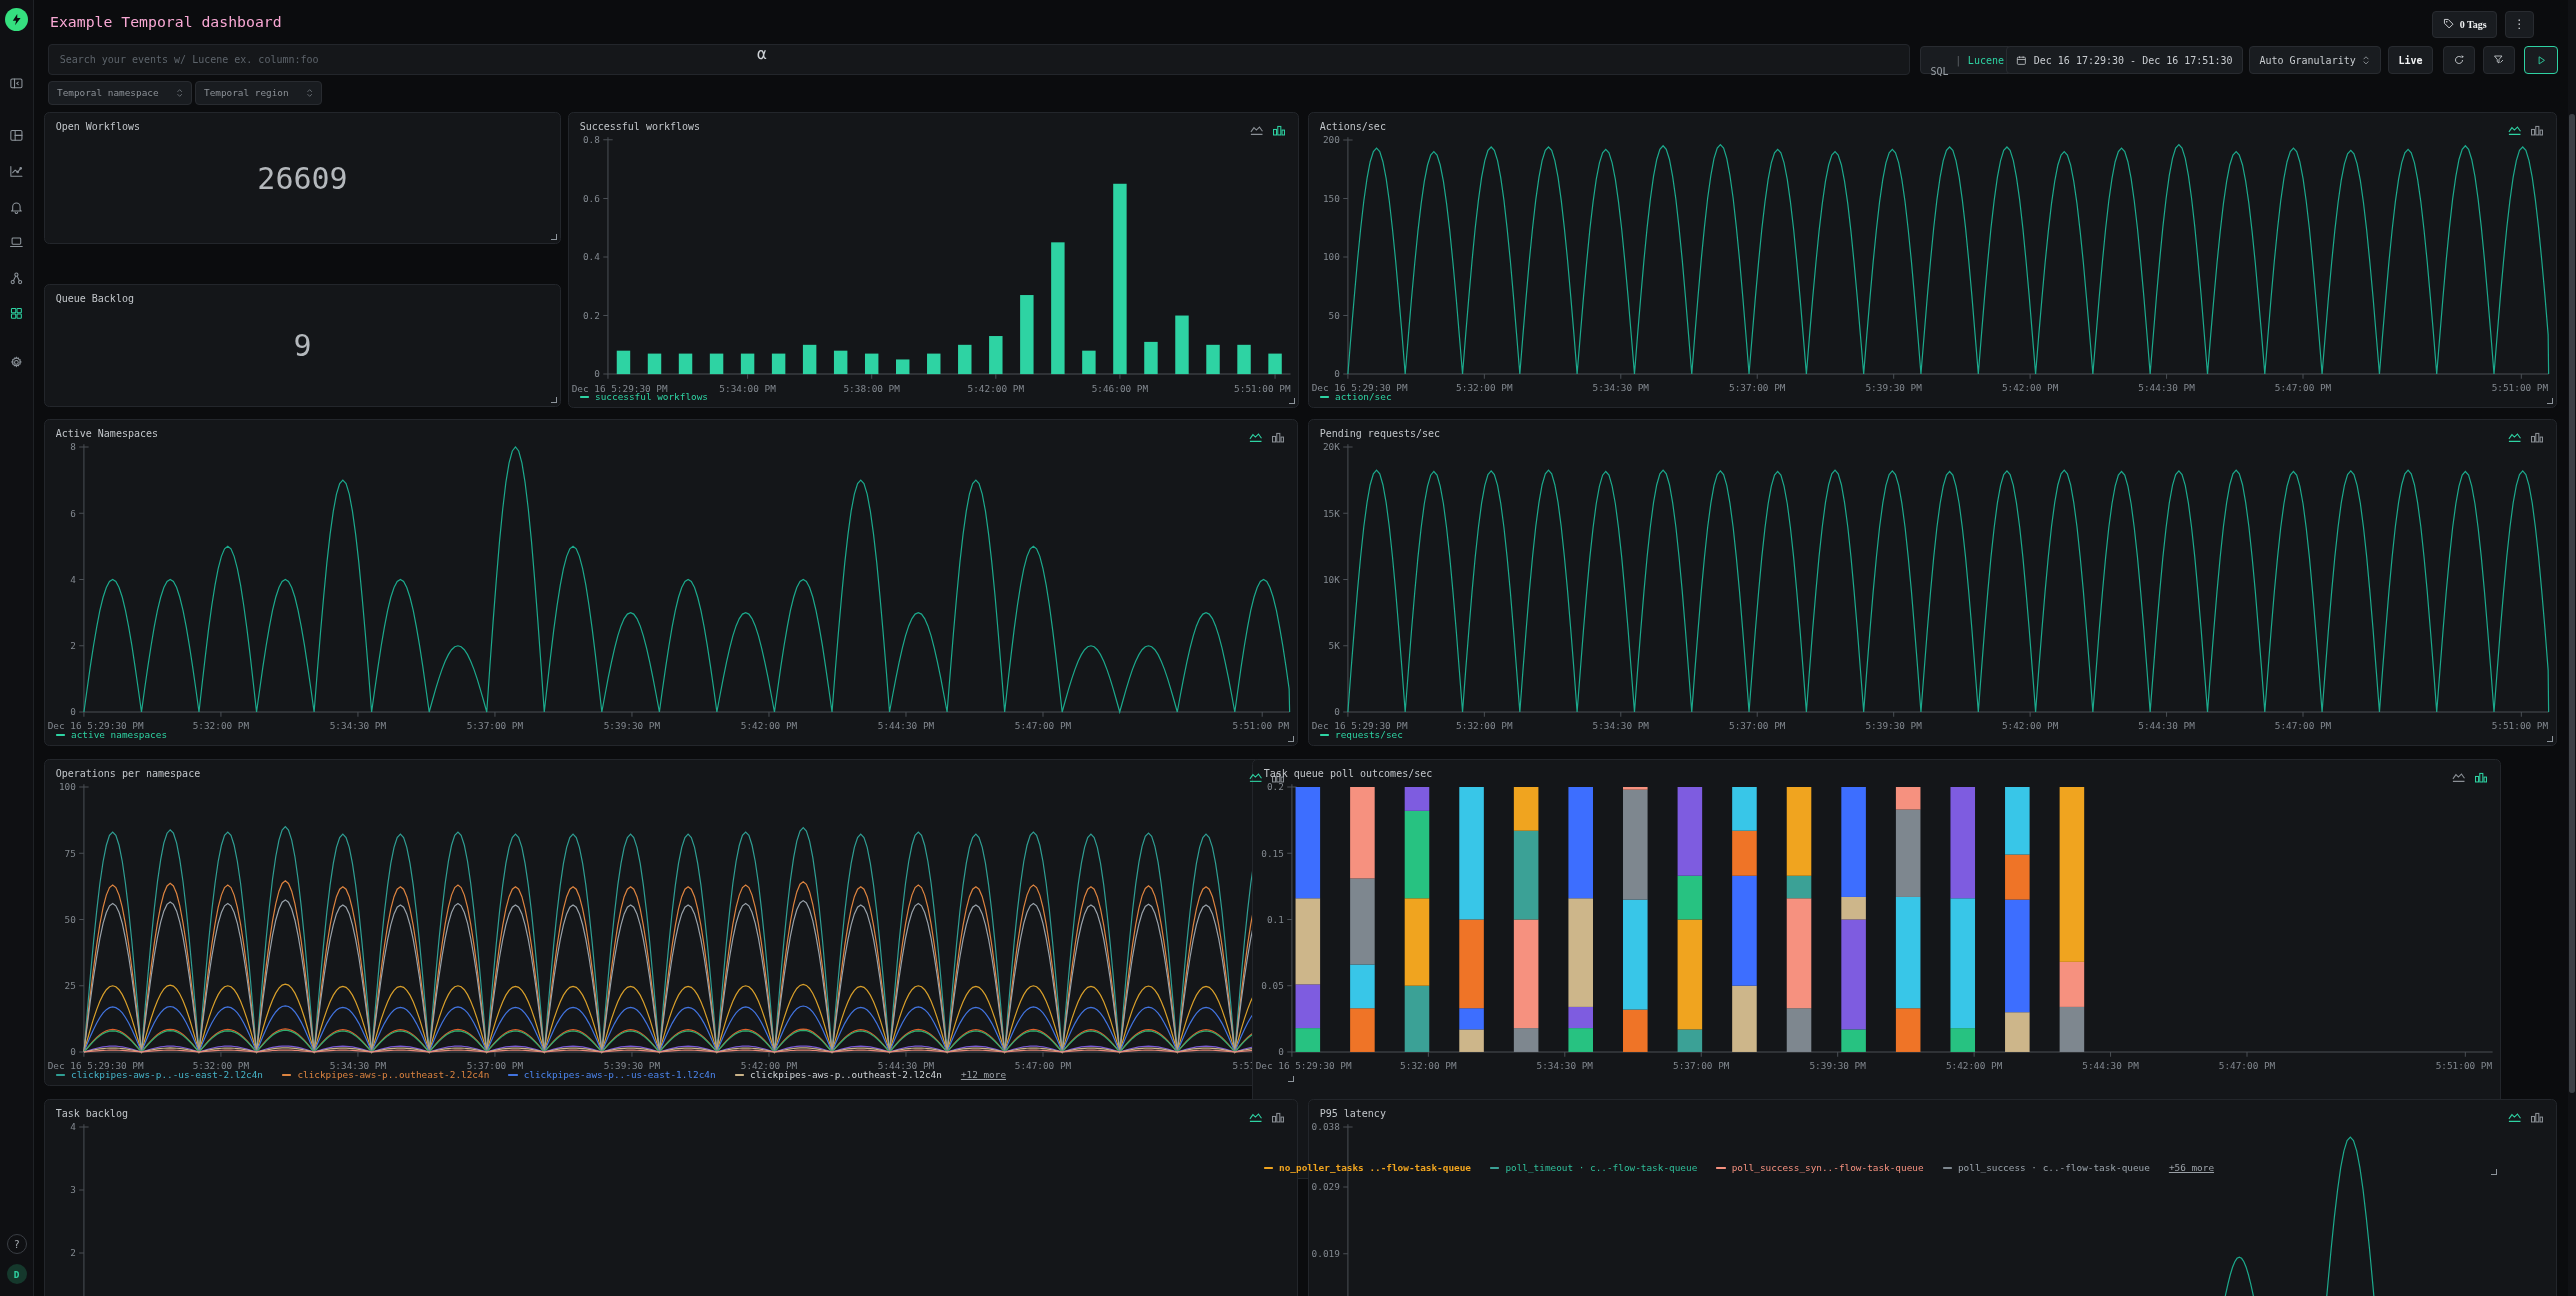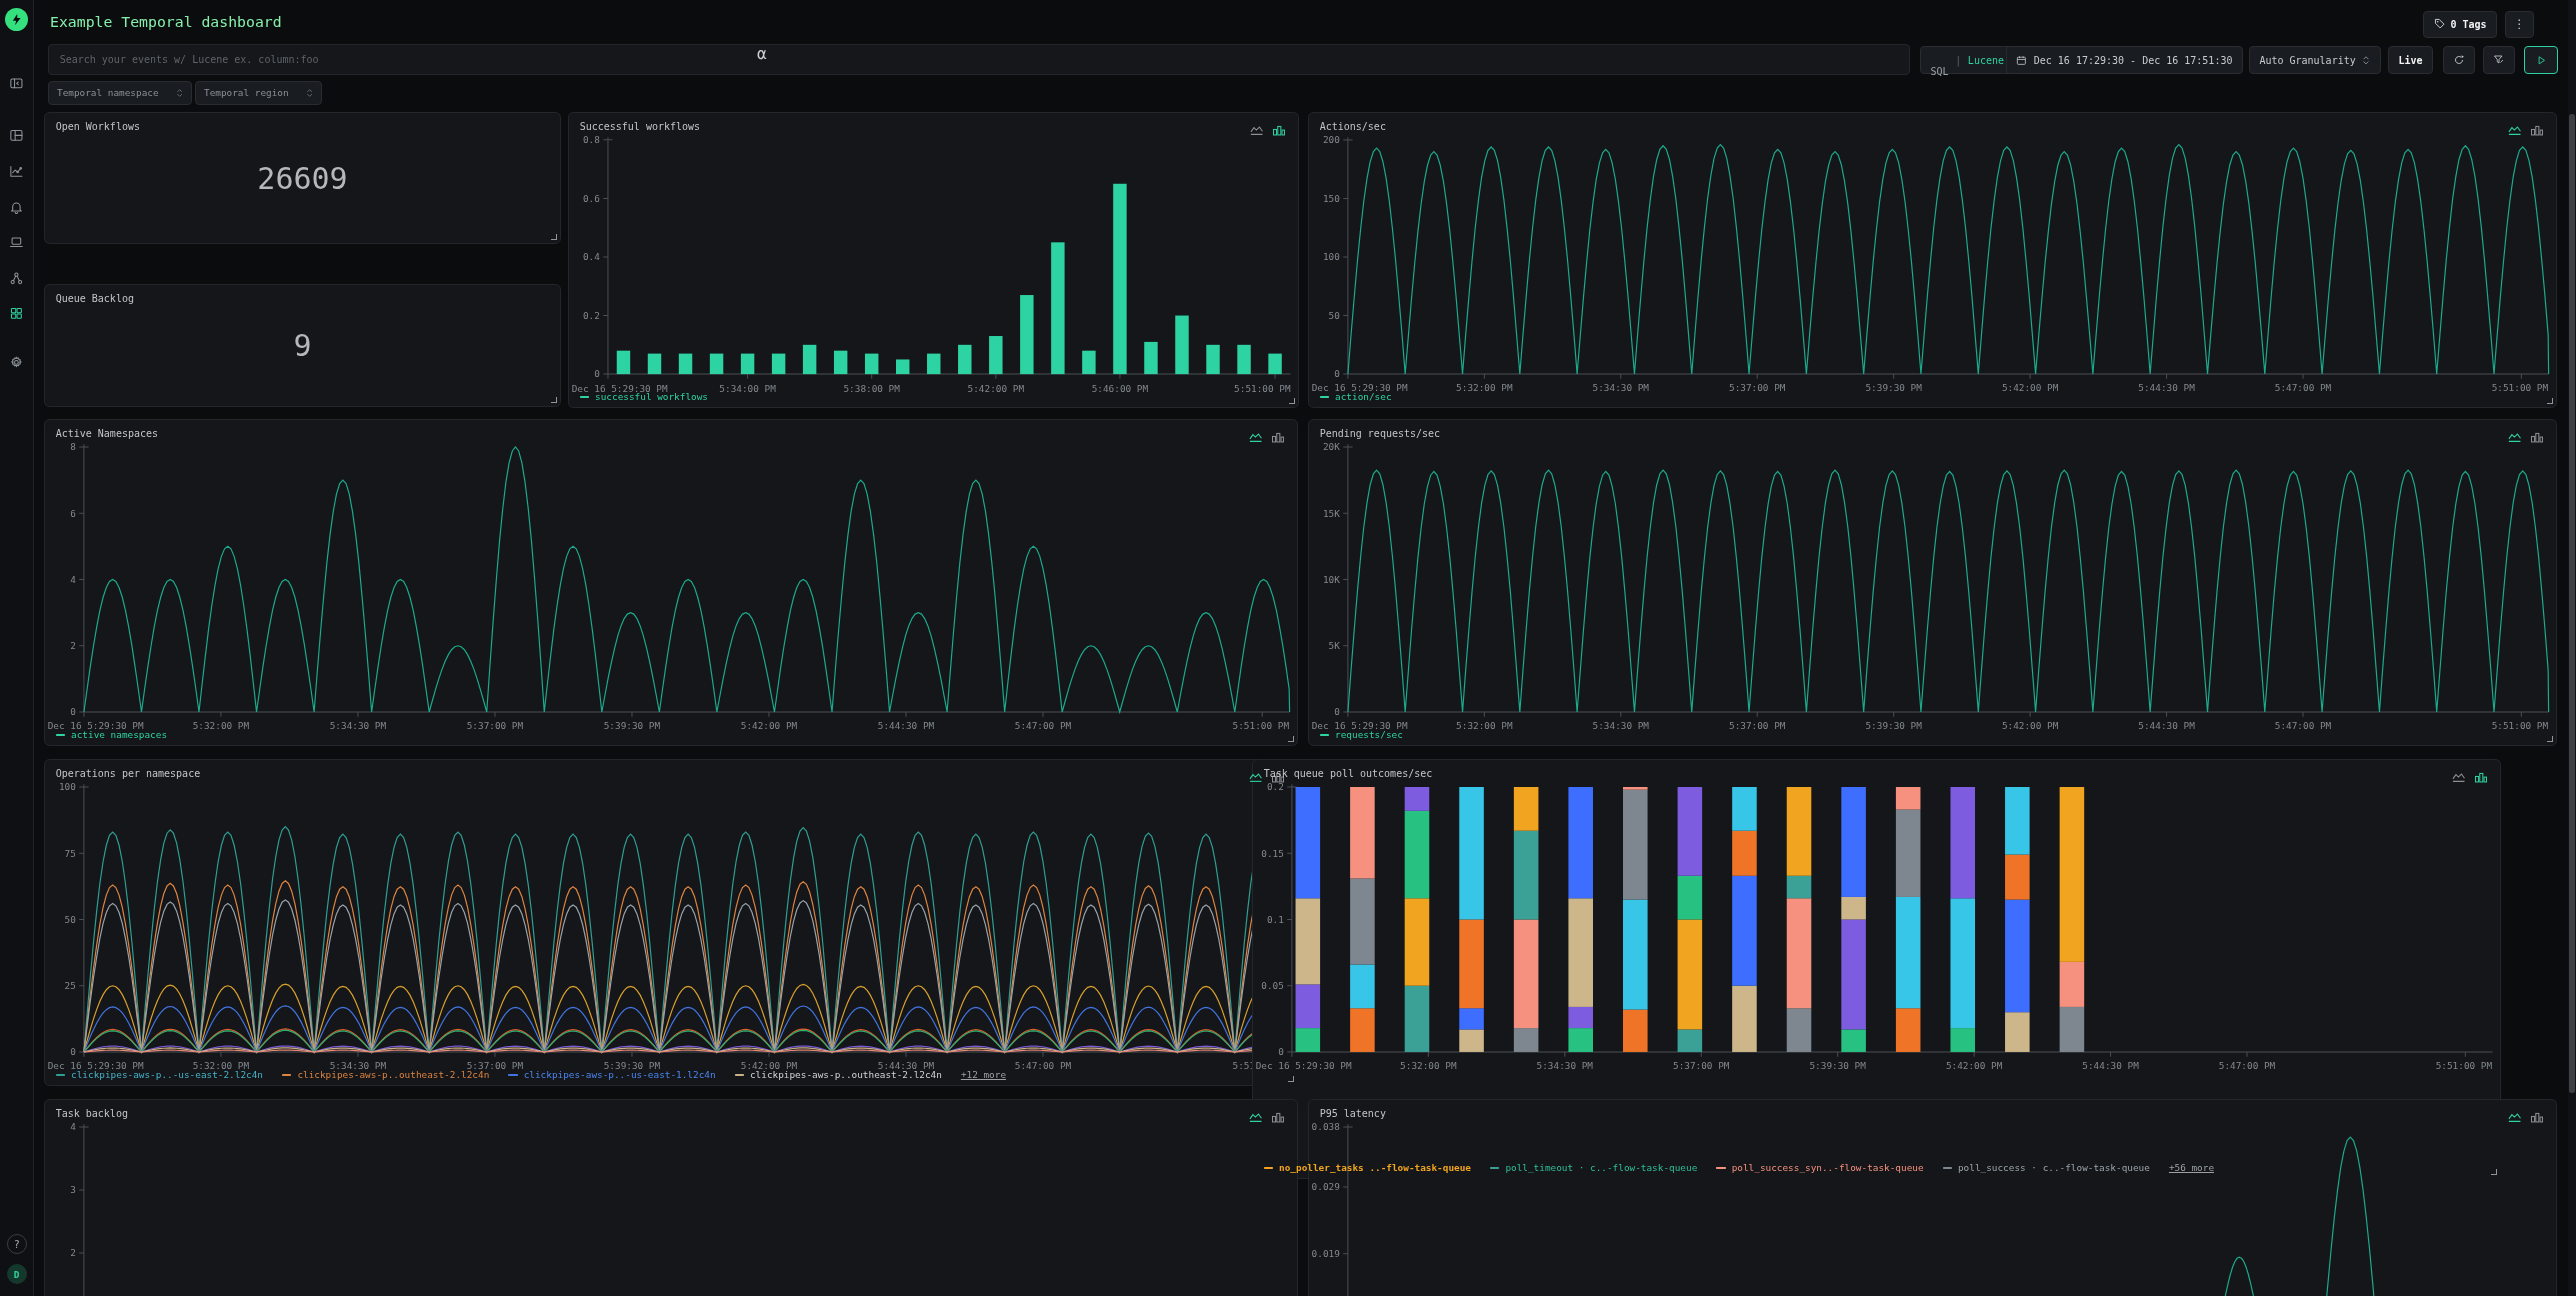--- a/index.html
+++ b/index.html
@@ -9,23 +9,23 @@
   .sidebar{position:absolute;left:0;top:0;width:34px;height:1297px;background:#0f1013;border-right:0.7px solid #1f2226;z-index:5;}
   .logo{position:absolute;left:5.4px;top:8px;width:23px;height:23px;border-radius:50%;background:#35e07f;display:flex;align-items:center;justify-content:center;}
   .side-ic{position:absolute;left:8.7px;width:16px;height:16px;display:flex;align-items:center;justify-content:center;color:#8e959c;}
   .side-ic svg{stroke:#8e959c;fill:none;stroke-width:1.7;stroke-linecap:round;stroke-linejoin:round;}
   .side-ic.active svg{stroke:#2ed3a3;}
   .help-circle{position:absolute;left:6.7px;width:20px;height:20px;border:0.7px solid #3a3e44;border-radius:50%;
     color:#aab0b6;font-size:10px;display:flex;align-items:center;justify-content:center;}
   .avatar{position:absolute;left:6.7px;width:20px;height:20px;border-radius:50%;background:#15382c;color:#2ed3a3;
     font-size:9.4px;font-weight:bold;display:flex;align-items:center;justify-content:center;}
   
-  .page-title{position:absolute;left:50px;top:13.4px;font-size:14.8px;color:#86efac;}
+  .page-title{position:absolute;left:50px;top:13.4px;font-size:14.8px;color:#f9a8d4;}
   .hbtn{position:absolute;top:10.7px;height:27px;background:#191c20;border:0.7px solid #282b30;border-radius:4px;
-    display:flex;align-items:center;justify-content:center;color:#d6d9dc;font-size:10px;gap:5.4px;padding:0 9.4px;}
+    display:flex;align-items:center;justify-content:center;color:#d6d9dc;font-size:10px;gap:5.4px;padding:0 9.4px;font-family:Liberation Serif, serif;}
   .search-input{position:absolute;left:48px;top:44px;width:1862px;height:31px;background:#15171a;border:0.7px solid #23262b;
     border-radius:4px;color:#d6d9dc;font-size:10px;padding:0 10.7px;font-family:inherit;}
   .search-input::placeholder{color:#5d646b;}
   .tbtn{position:absolute;top:46px;height:28px;background:#191c20;border:0.7px solid #282b30;border-radius:4px;
     display:flex;align-items:center;color:#c8ccd0;font-size:10px;gap:6.7px;padding:0 9.4px;}
   .chip{position:absolute;top:81px;height:23.5px;background:#191c20;border:0.7px solid #282b30;border-radius:4px;
     display:flex;align-items:center;color:#8b9096;font-size:9.4px;gap:17.4px;padding:0 8px;}
   .play-btn{border-color:#2ed3a3;}
   .grey{color:#9aa0a6;margin-top:22px;} .dim{color:#5f6368;} .green{color:#2ed3a3;} .bold{font-weight:bold;color:#f1f3f4;}
   

